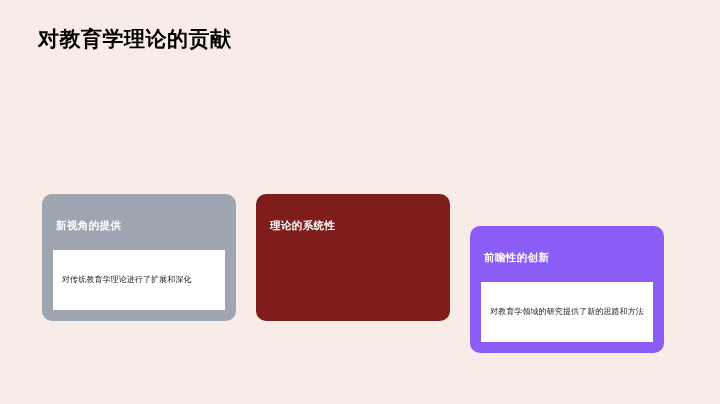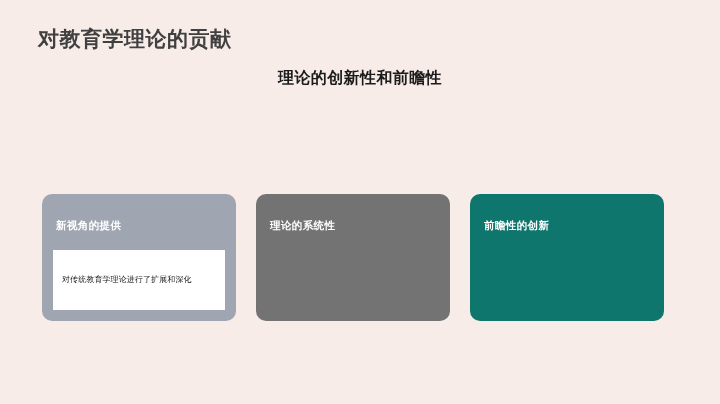--- a/index.html
+++ b/index.html
@@ -23,21 +23,21 @@
     box-sizing: border-box;
   }
 
   
   #page-title {
     position: absolute;
     left: 38px;
     top: 25px;
     font-size: 21px;
     font-weight: bold;
-    color: #404040;
+    color: #000000;
     letter-spacing: 0.5px;
     line-height: 1.3;
     white-space: nowrap;
   }
 
   #section-subtitle {
     position: absolute;
     left: 0;
     right: 0;
     top: 68px;
@@ -117,35 +117,37 @@
     word-break: break-all;
   }
 </style>
 </head>
 <body style="background: rgb(247, 236, 232);">
 
 <div id="slide" style="background: rgb(247, 236, 232);">
 
   <div id="page-title">对教育学理论的贡献</div>
 
-  <div id="section-subtitle">理论的创新性和前瞻性</div>
 
 
   <div id="cards-row">
 
     <div class="card" style="background: rgb(160, 165, 178);">
       <div class="card-title">新视角的提供</div>
       <div class="card-body-box">
         <div class="card-body-text">对传统教育学理论进行了扩展和深化</div>
       </div>
     </div>
 
-    <div class="card" style="background: #737373;">
+    <div class="card" style="background: #7f1d1d;">
       <div class="card-title">理论的系统性</div>
     </div>
 
-    <div class="card" style="background: #0f766e;">
+    <div class="card" style="background: #8b5cf6; margin-top: 32px;">
       <div class="card-title">前瞻性的创新</div>
+      <div class="card-body-box">
+        <div class="card-body-text">对教育学领域的研究提供了新的思路和方法</div>
+      </div>
     </div>
 
   </div>
 
 </div>
 
 </body></html>

